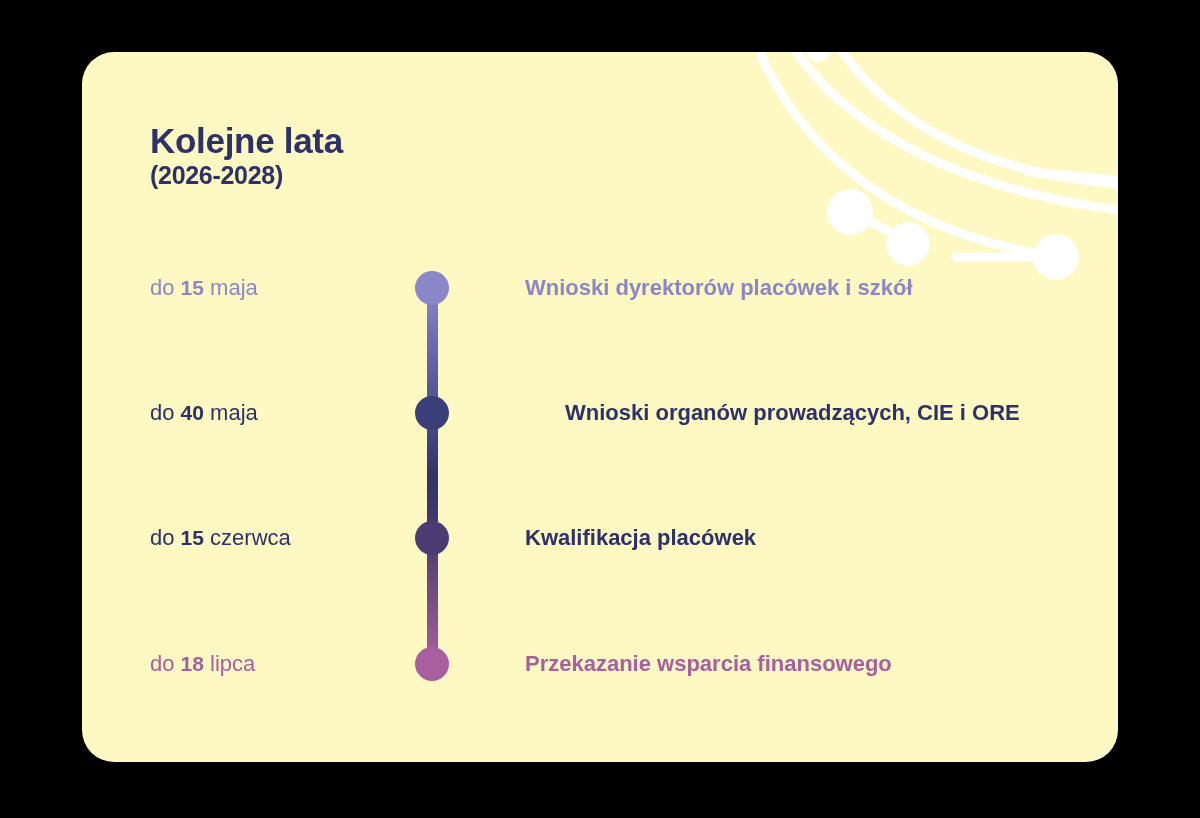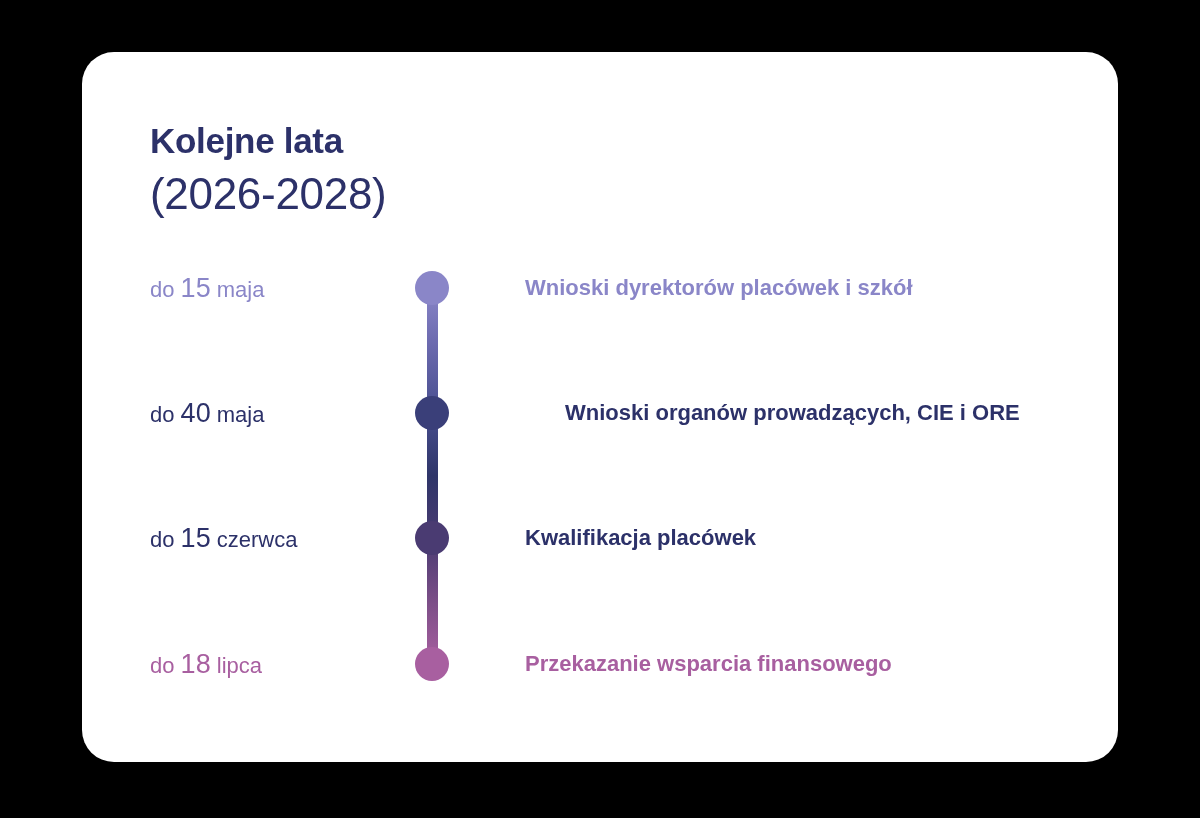--- a/index.html
+++ b/index.html
@@ -15,21 +15,21 @@
     font-family: "Liberation Sans", sans-serif;
     position: relative;
   }
 
   #card {
     position: absolute;
     left: 82px;
     top: 52px;
     width: 1036px;
     height: 710px;
-    background: #ffffff;
+    background: #fef9c3;
     border-radius: 32px;
     overflow: hidden;
   }
 
   
   #decor {
     position: absolute;
     right: 0;
     top: 0;
     width: 360px;
@@ -46,25 +46,24 @@
   }
   #title-main {
     display: block;
     font-size: 35px;
     font-weight: bold;
     color: #2c3169;
     letter-spacing: -0.3px;
   }
   #title-sub {
     display: block;
-    font-size: 44px;
-    font-weight: normal;
+    font-size: 25px;
+    font-weight: bold;
     color: #2c3169;
     letter-spacing: -0.3px;
-    margin-top: 7px;
   }
 
   
   #timeline {
     position: absolute;
     left: 0;
     top: 192px;
     width: 100%;
     height: 470px;
   }
@@ -98,22 +97,22 @@
   .date {
     position: absolute;
     left: 68px;
     width: 250px;
     transform: translateY(-50%);
     font-size: 22px;
     font-weight: normal;
     white-space: nowrap;
   }
   .date .num {
-    font-size: 27px;
-    font-weight: normal;
+    font-size: 21px;
+    font-weight: bold;
   }
 
   .dot {
     position: absolute;
     left: 350px;
     width: 34px;
     height: 34px;
     margin-left: -17px;
     border-radius: 50%;
     transform: translateY(-50%);

